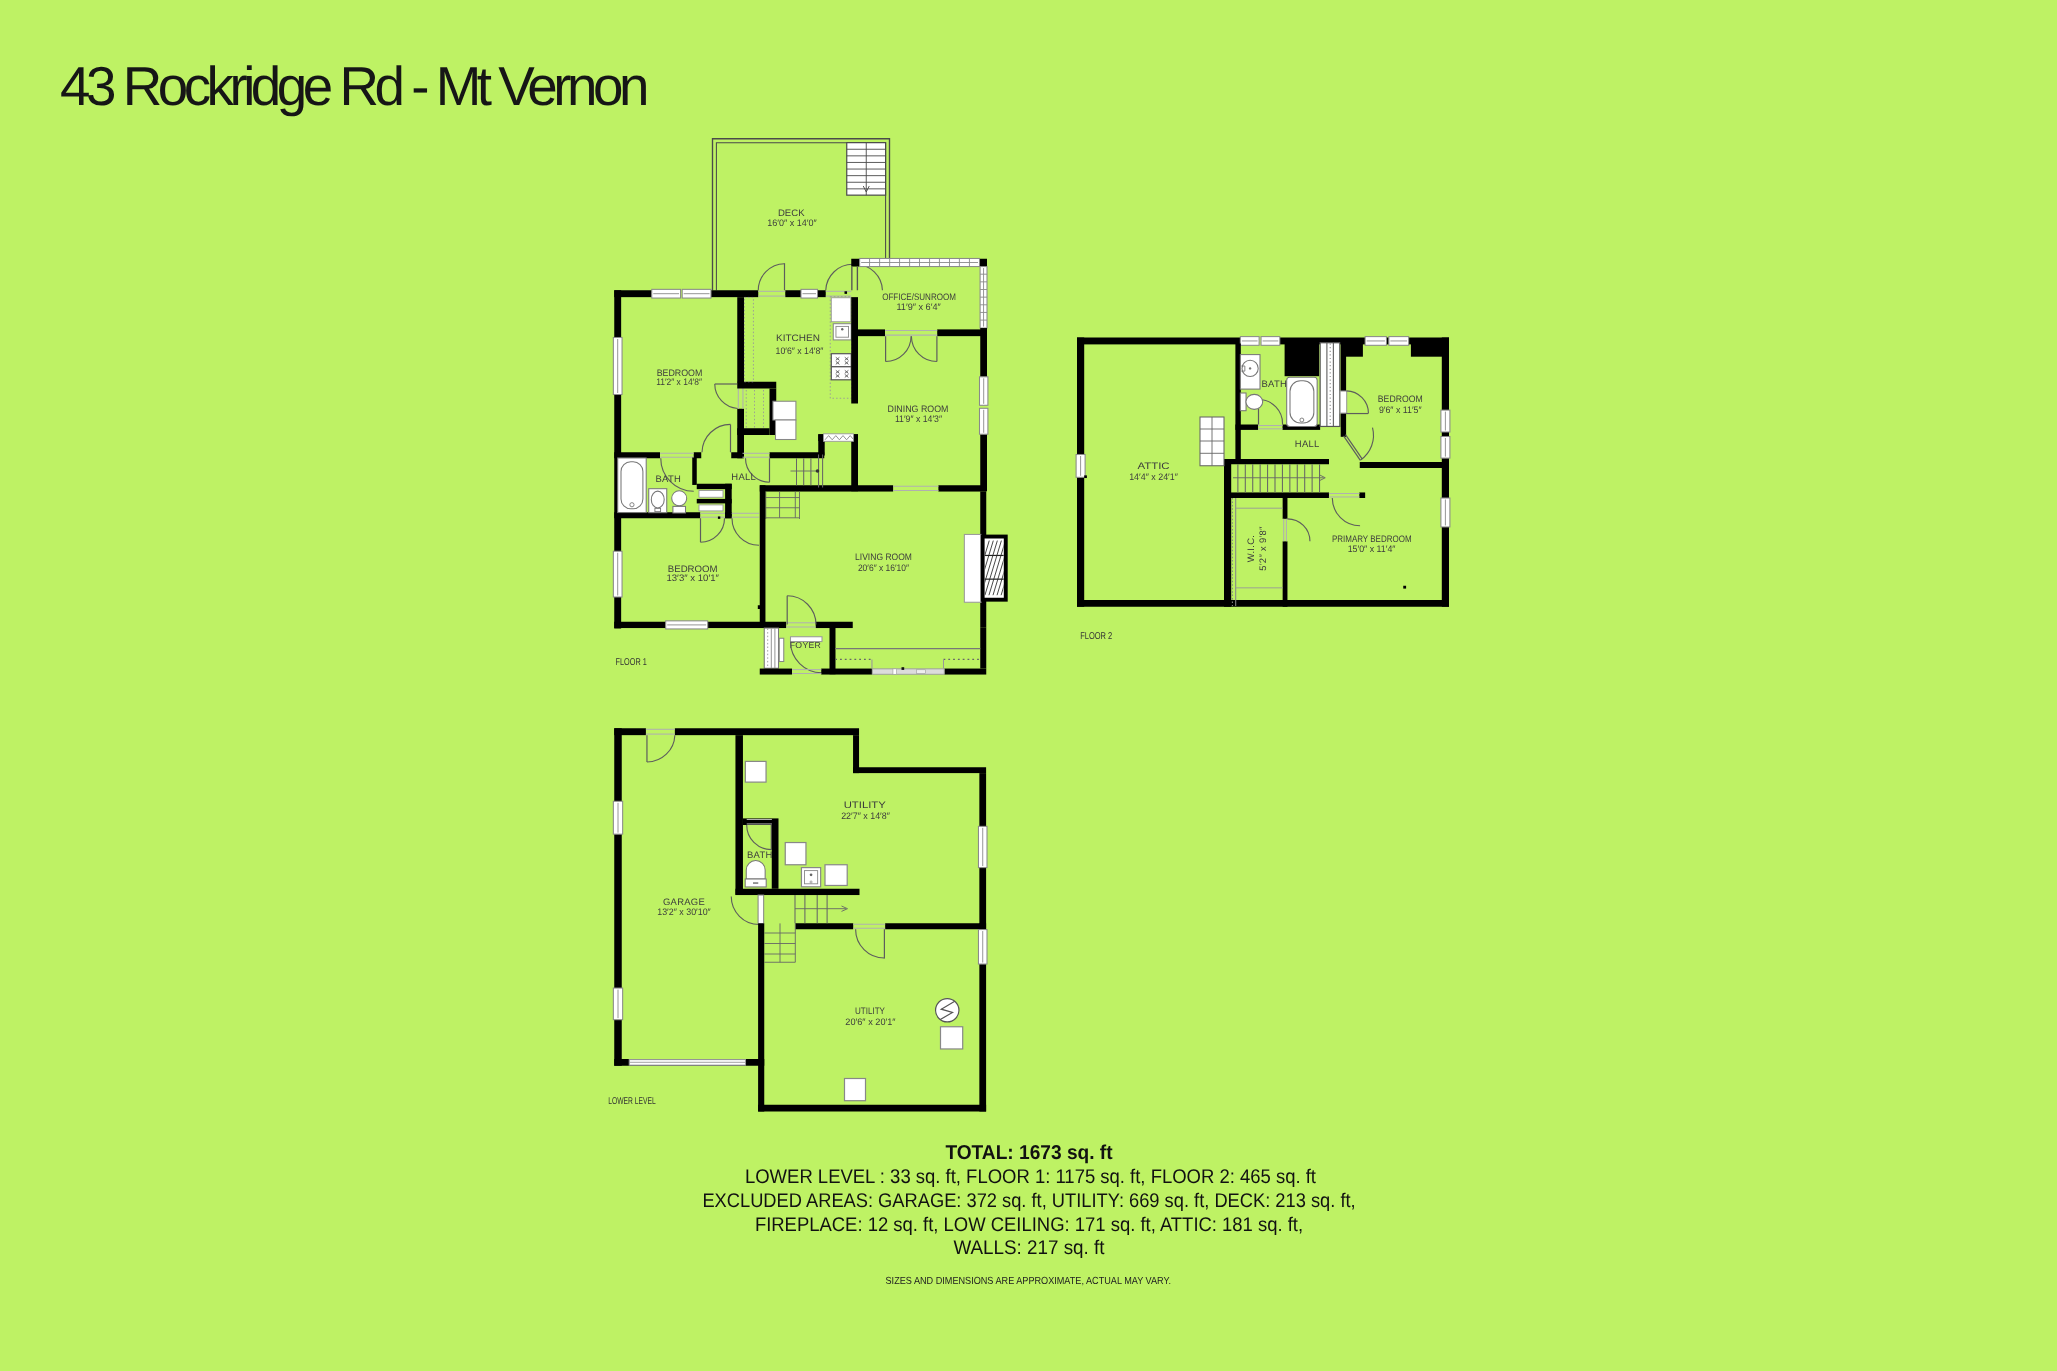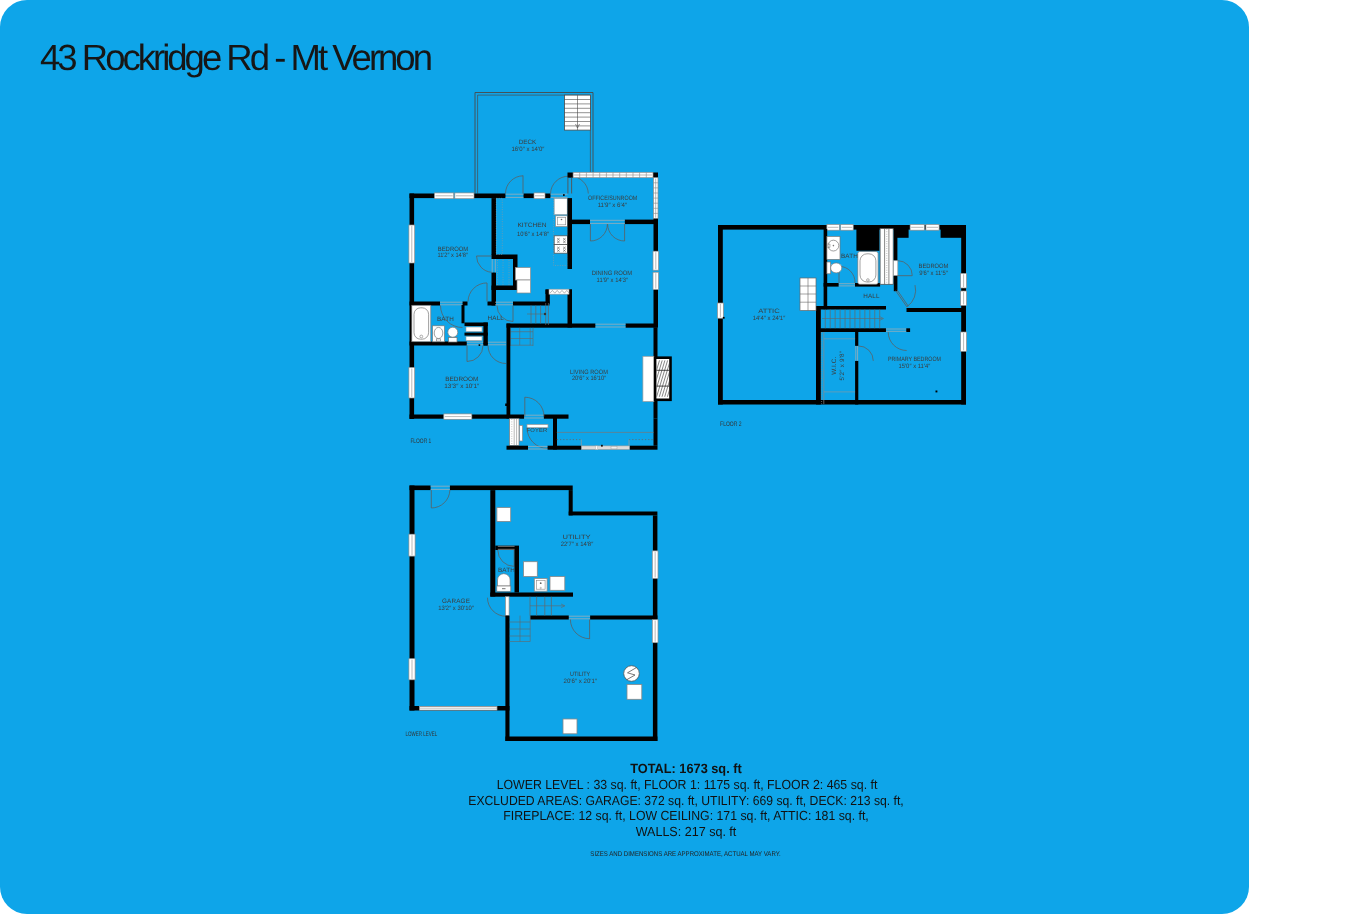--- a/index.html
+++ b/index.html
@@ -1,17 +1,17 @@
 <!DOCTYPE html>
 <html><head>
 <meta charset="utf-8">
 <style>
 html,body{margin:0;padding:0;background:#fff;}
 *{font-family:"Liberation Sans",sans-serif;-webkit-font-smoothing:antialiased;text-rendering:geometricPrecision;}
-#page{position:relative;width:1249px;height:914px;background:#0ea5e9;overflow:hidden;border-radius:27px;}
+#page{position:relative;width:1371px;height:914px;background:#bef264;overflow:hidden;}
 </style>
 </head>
 <body>
 <div id="page">
 <svg width="1371" height="914" viewBox="0 0 1371 914">
 
 <g>
         <text x="40" y="70" font-size="36.5" fill="#161616" textLength="393">43 Rockridge Rd - Mt Vernon</text>
       </g>
 

